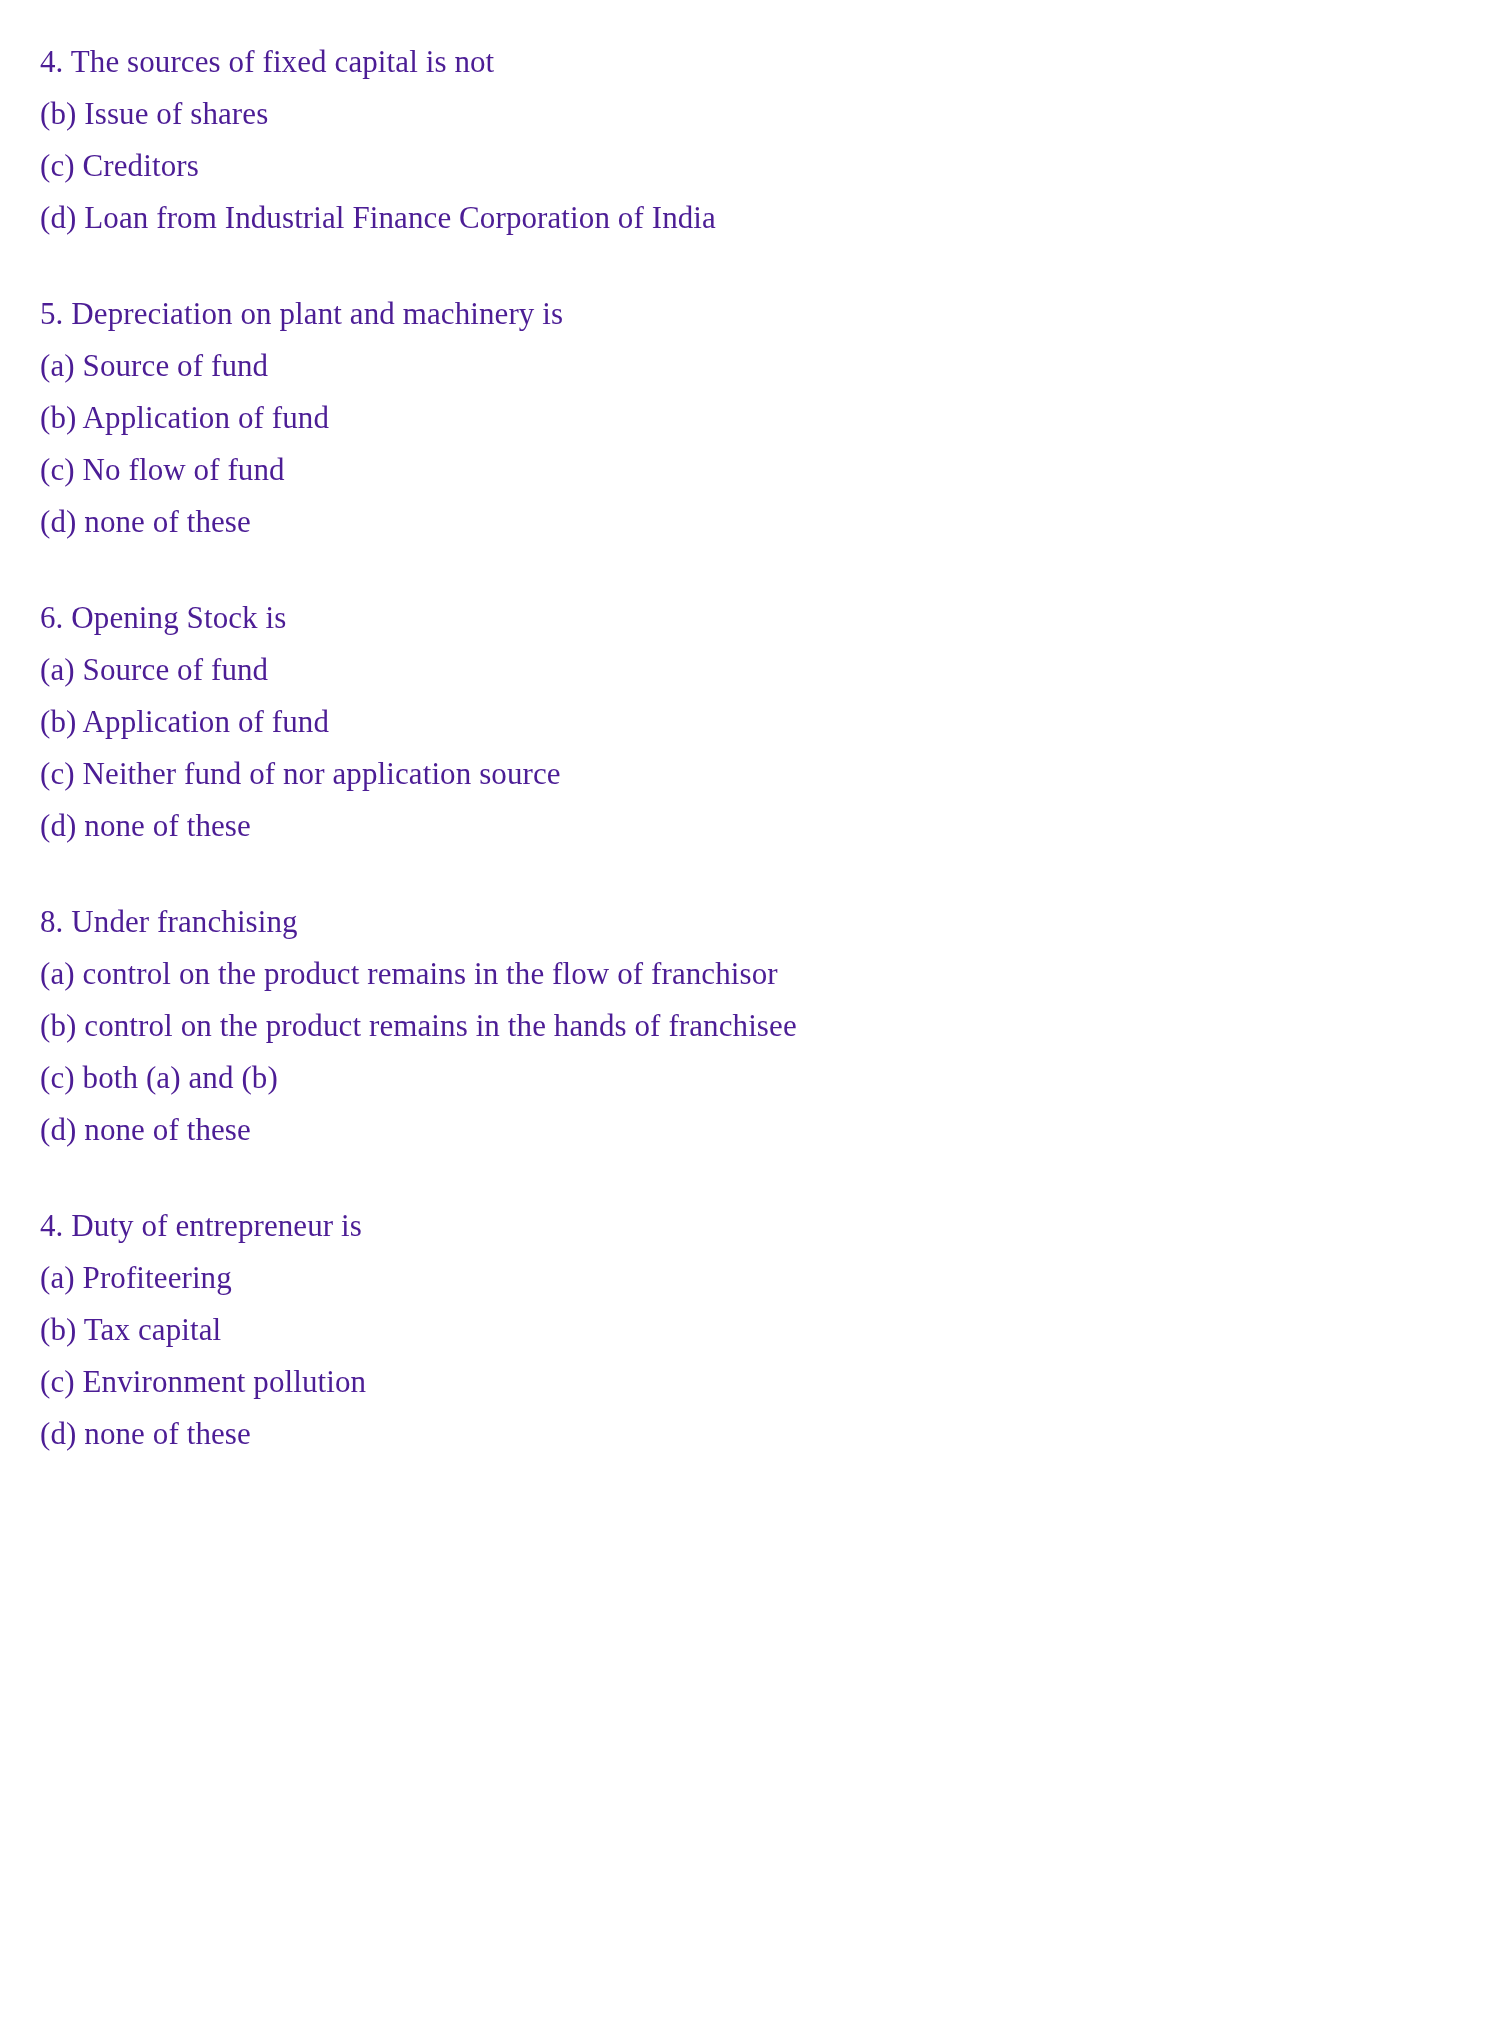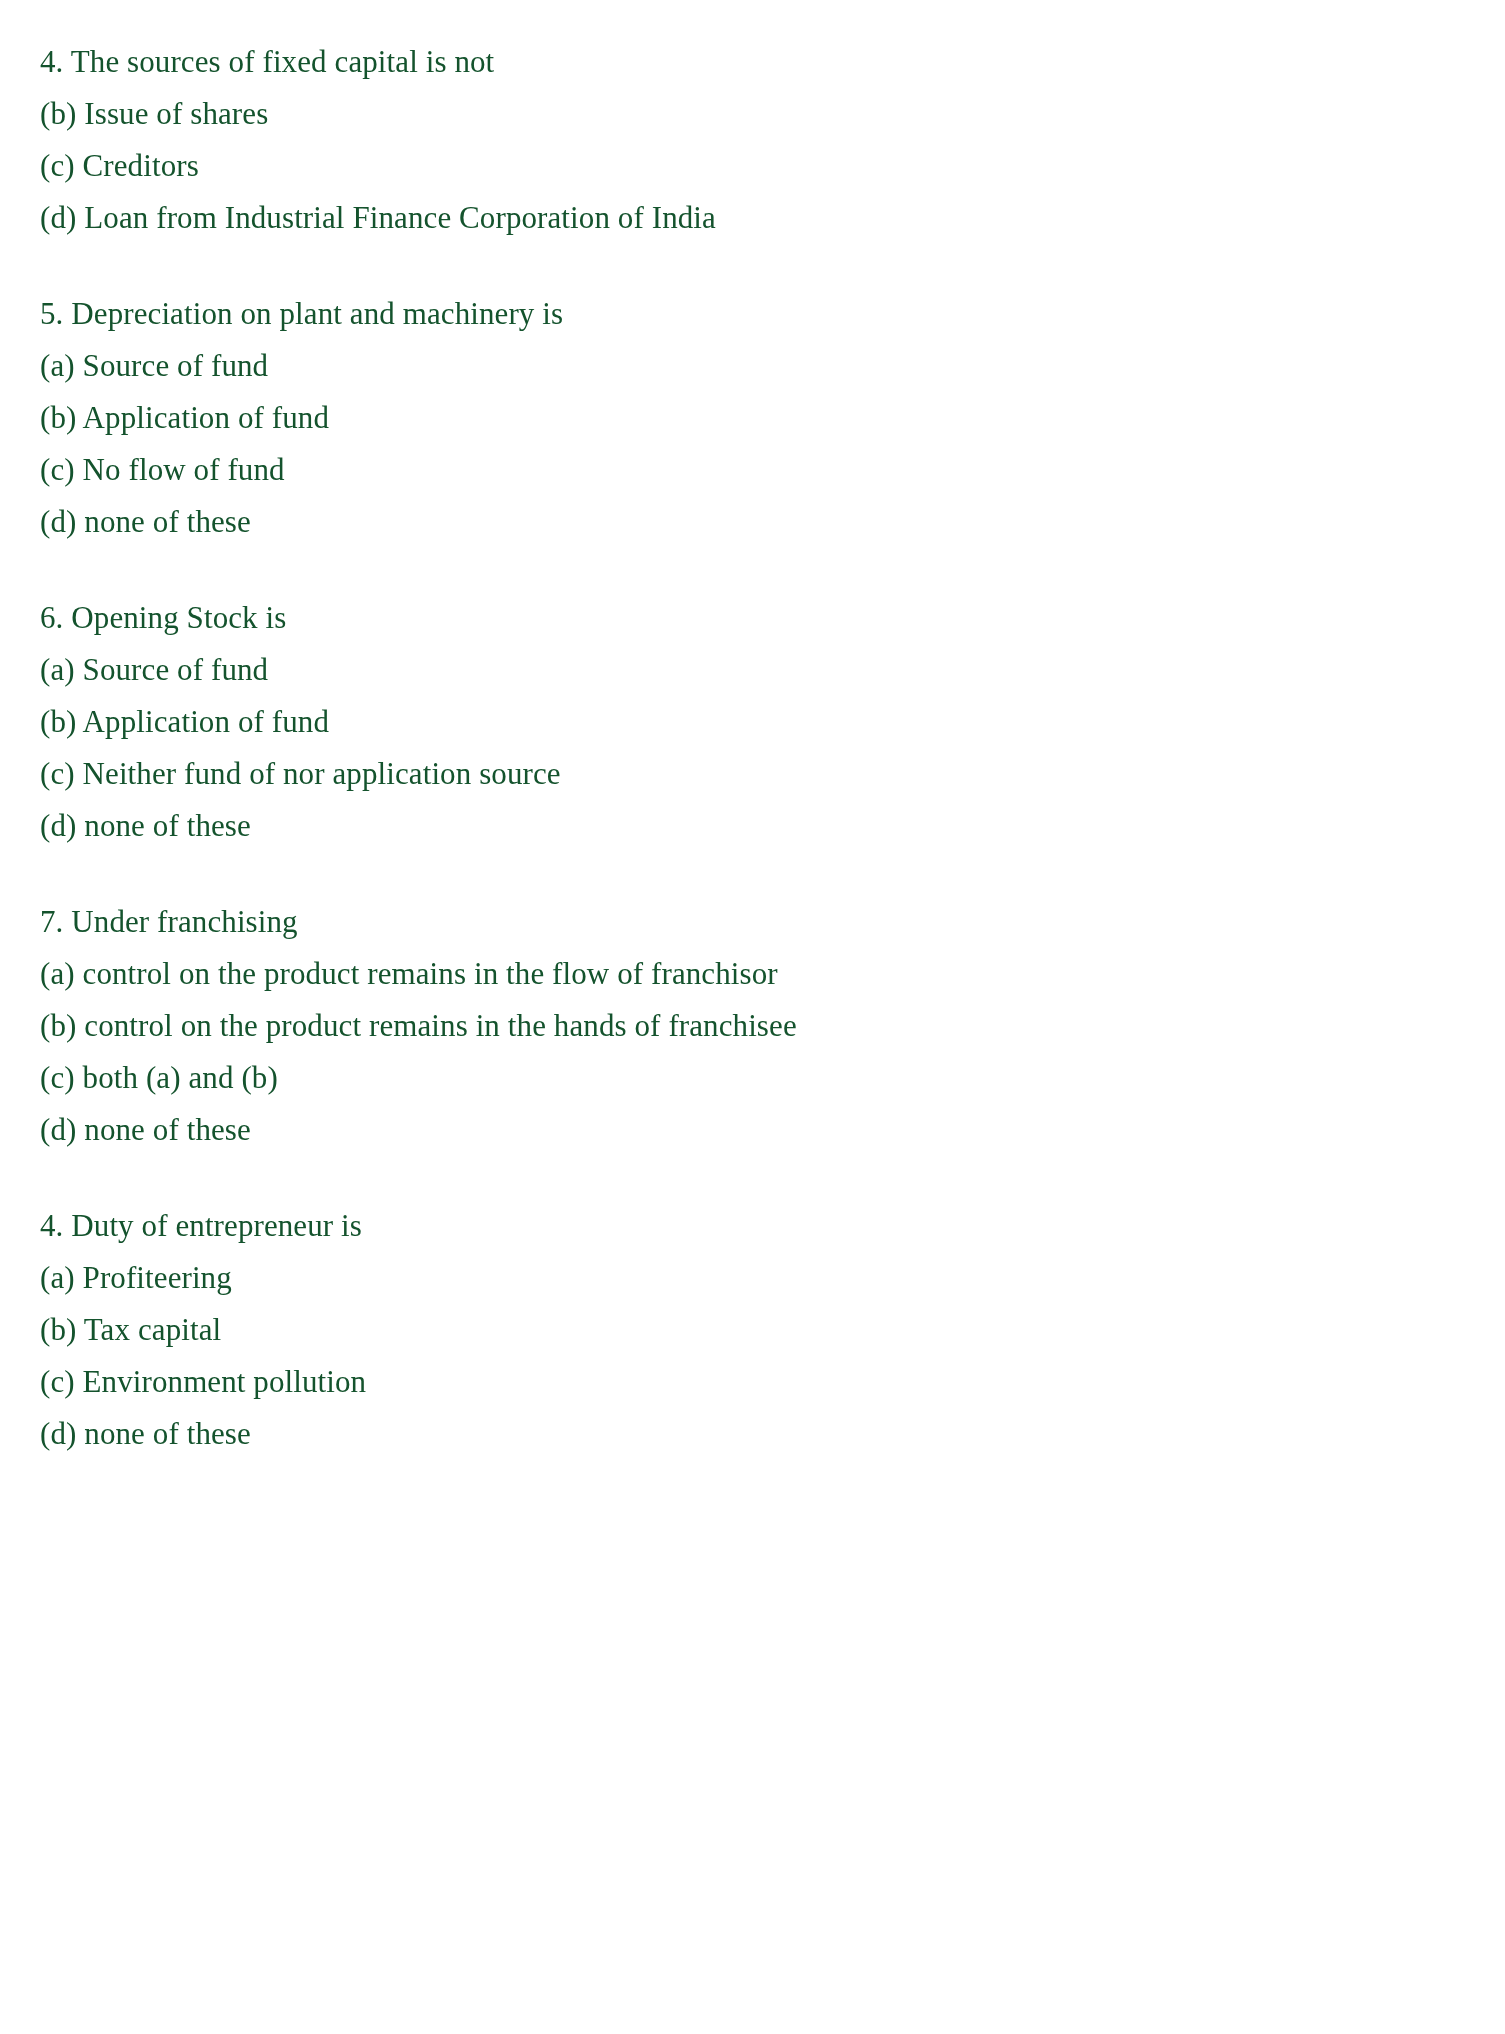--- a/index.html
+++ b/index.html
@@ -24,21 +24,21 @@
   .qblock {
     margin: 0 0 44px 0;
   }
   .qblock:last-child {
     margin-bottom: 0;
   }
   .line {
     font-size: 31px;
     line-height: 52px;
     letter-spacing: 0.1px;
-    color: #14532d;
+    color: #4c1d95;
     white-space: pre;
   }
   .stem {
     font-size: 31px;
     line-height: 52px;
   }
   .opt {
     font-size: 31px;
     line-height: 52px;
   }
@@ -65,21 +65,21 @@
 
   <div class="qblock">
     <div class="line stem">6. Opening Stock is</div>
     <div class="line opt">(a) Source of fund</div>
     <div class="line opt">(b) Application of fund</div>
     <div class="line opt">(c) Neither fund of nor application source</div>
     <div class="line opt">(d) none of these</div>
   </div>
 
   <div class="qblock">
-    <div class="line stem">7. Under franchising</div>
+    <div class="line stem">8. Under franchising</div>
     <div class="line opt">(a) control on the product remains in the flow of franchisor</div>
     <div class="line opt">(b) control on the product remains in the hands of franchisee</div>
     <div class="line opt">(c) both (a) and (b)</div>
     <div class="line opt">(d) none of these</div>
   </div>
 
   <div class="qblock">
     <div class="line stem">4. Duty of entrepreneur is</div>
     <div class="line opt">(a) Profiteering</div>
     <div class="line opt">(b) Tax capital</div>

